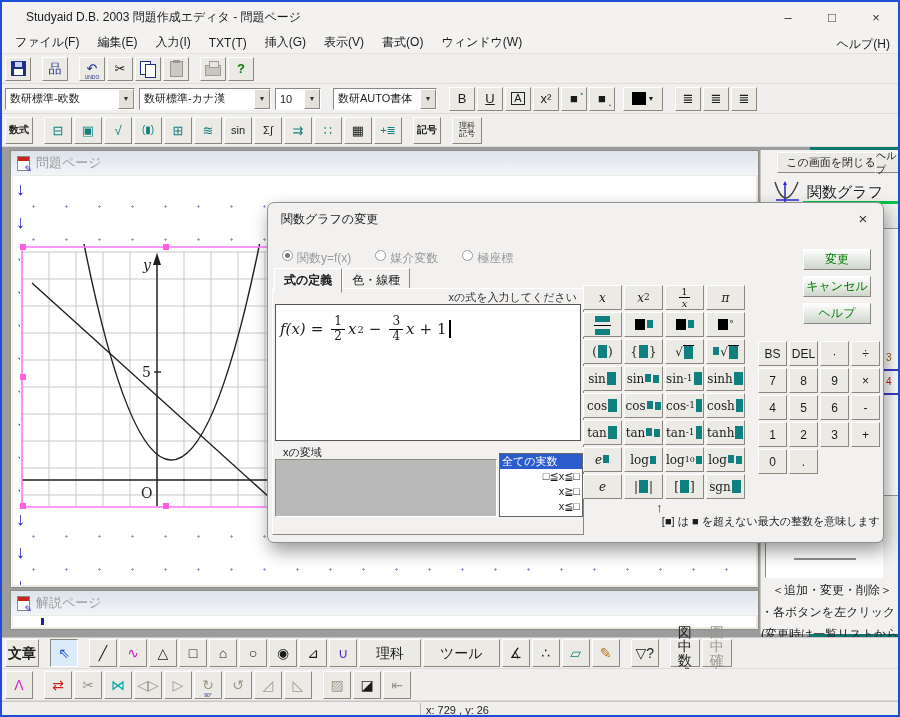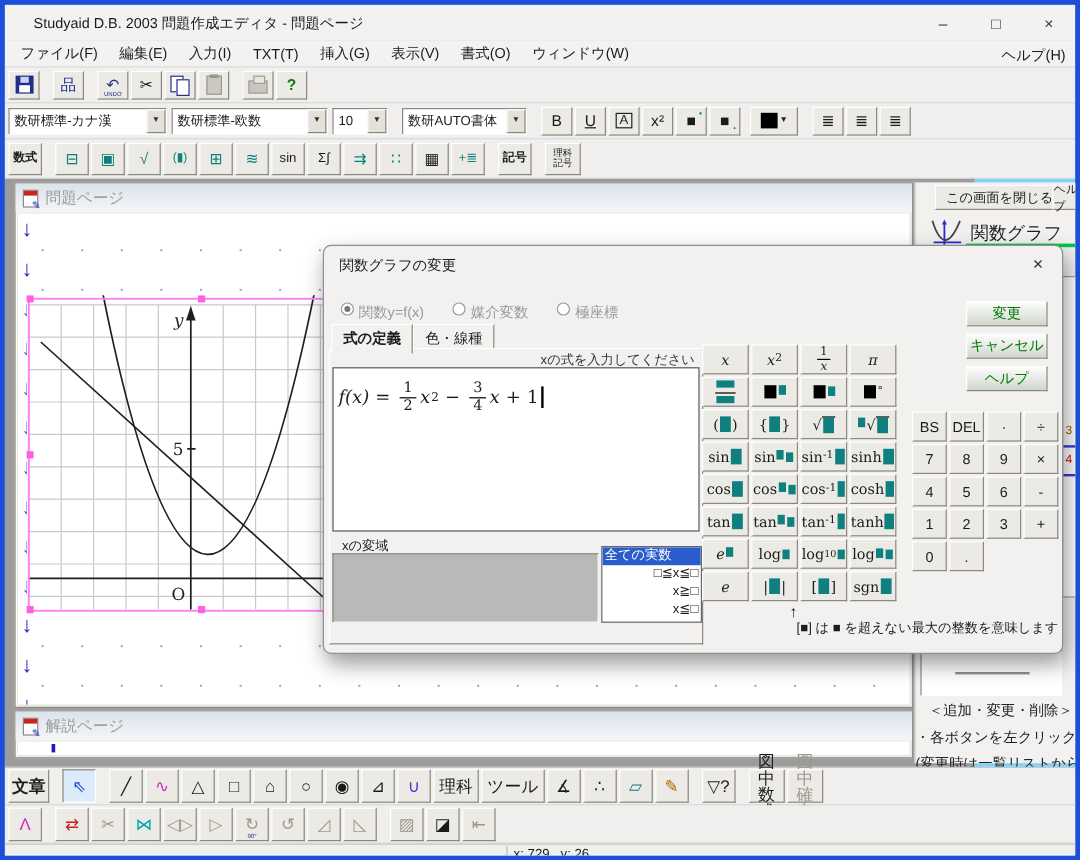--- a/index.html
+++ b/index.html
@@ -1,21 +1,21 @@
 <!DOCTYPE html>
 <html style="--teal: #107f7f; --grn: #007b00; --pink: #ff7fff; --pink2: #ff5fe0; --blue: #1c1cbe; --selblue: #2b5ccc; --underline: #00c847;"><head>
 <meta charset="utf-8">
 <style>
   :root{
     --teal:#107f7f; --grn:#007b00; --pink:#ff7fff; --pink2:#ff5fe0;
     --blue:#1c1cbe; --selblue:#2b5ccc; --underline:#00c847;
   }
   *{box-sizing:border-box}
   body{margin:0;background:#cfcfcf;font-family:"Liberation Sans",sans-serif}
-  .window{position:relative;width:900px;height:717px;background:#7dd3fc;border:4px solid #1d4ed8;overflow:hidden;font-size:12px;color:#1b1b1b}
+  .window{position:relative;width:900px;height:717px;background:#0f766e;border:2px solid #1d4ed8;overflow:hidden;font-size:12px;color:#1b1b1b}
 
   
   .titlebar{height:30px;display:flex;align-items:center;padding-left:24px;background:#f3f2f1}
   .wctrl{position:absolute;top:0;right:0;display:flex}
   .wctrl div{width:44px;height:30px;display:flex;align-items:center;justify-content:center;font-size:13px;color:#333}
 
   
   .menubar{position:relative;height:22px;display:flex;align-items:center;background:#f3f2f1;border-bottom:1px solid #e3e1de;padding:0 4px}
   .menubar .mi{padding:2px 9px;cursor:default}
 
@@ -26,21 +26,21 @@
   .tb3 .b3{min-width:28px;height:27px}
   .b3.gap{margin-left:9px}
   .b3 .g{line-height:1}
   .b3 .sub{position:absolute;bottom:0px;font-size:5px;letter-spacing:0;color:#20308a}
   .b3.dis{color:#9b9890}.b3.dis .g{color:#9b9890}
   .c-nav .g{color:#20308a}.c-mag .g{color:#d024c8}.c-grn .g{color:#0a7d0a;font-weight:bold}
   .c-teal .g{color:var(--teal)}.c-blu .g{color:#5b2ad0}.c-org .g{color:#b86a10}
   .c-red .g{color:#cc2020}.c-cyan .g{color:#00a8a8}
   .txt3{font-size:10px;font-weight:bold;padding:0 2px}
   .txt4{font-size:8px;line-height:8px;width:30px;white-space:normal;word-break:break-all;padding:0 3px;text-align:center}
-  .txt2{font-size:9px;padding:0 4px}
+  .txt2{font-size:9px;padding:0 16px}
   .sm{font-size:10px}.sm2{font-size:11px}
   .mk{position:absolute;font-size:7px;color:var(--teal)}
   .mk.sup{top:2px;right:3px}.mk.sub{bottom:2px;right:3px}
   
   .ic{display:inline-block;position:relative}
   .ic-save{width:15px;height:15px;background:#20308a}
   .ic-save::before{content:"";position:absolute;left:4px;top:1px;width:7px;height:5px;background:#cdd3f2}
   .ic-save::after{content:"";position:absolute;left:3px;bottom:1px;width:9px;height:6px;background:#fff}
   .ic-copy{width:17px;height:16px}
   .ic-copy::before,.ic-copy::after{content:"";position:absolute;width:9px;height:12px;background:#fff;border:1px solid #20308a}
@@ -201,26 +201,26 @@
       </div>
       <div class="b3 dis gap">
         <span class="ic ic-print"></span>
       </div>
       <div class="b3 c-grn">
         <span class="g">?</span>
       </div>
     </div>
 
   <div class="tbar tb2">
+    <div class="fsel" style="width:130px">
+      <span>数研標準-欧数</span>
+      <span class="arr">▼</span>
+    </div>
     <div class="fsel" style="width:132px">
       <span>数研標準-カナ漢</span>
-      <span class="arr">▼</span>
-    </div>
-    <div class="fsel" style="width:130px">
-      <span>数研標準-欧数</span>
       <span class="arr">▼</span>
     </div>
     <div class="fsel" style="width:46px">
       <span>10</span>
       <span class="arr">▼</span>
     </div>
     <div class="fsel" style="width:104px;margin-left:8px">
       <span>数研AUTO書体</span>
       <span class="arr">▼</span>
     </div>

